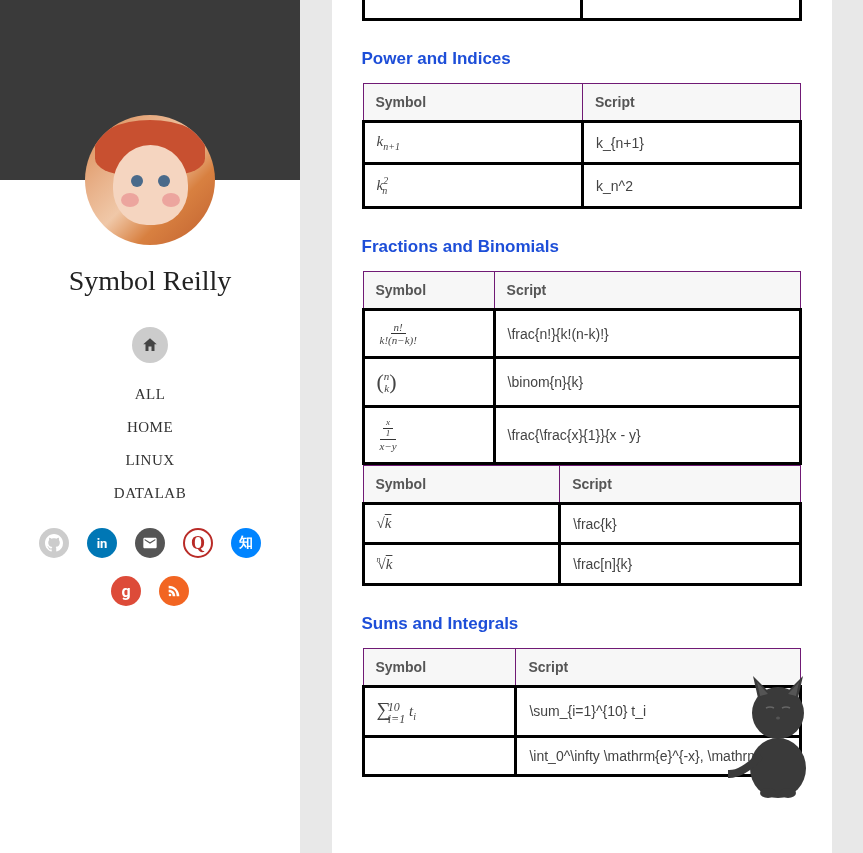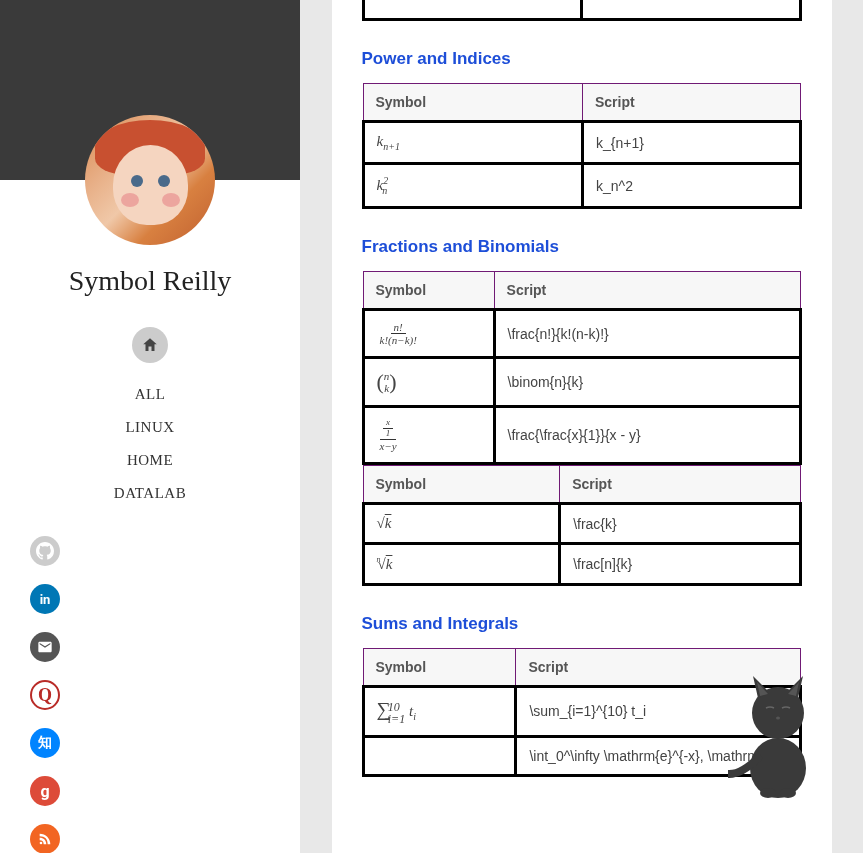--- a/index.html
+++ b/index.html
@@ -106,27 +106,26 @@
     }
     .nav-list li {
       padding: 8px 0;
       font-family: Georgia, serif;
       font-size: 15px;
       color: #333;
       letter-spacing: 0.5px;
       cursor: pointer;
     }
     .social-row {
-      margin-top: 26px;
+      margin-top: 18px;
       display: flex;
       gap: 18px;
       justify-content: center;
       flex-wrap: wrap;
       width: 240px;
-      flex-direction: column;
     }
     .social-icon {
       width: 30px;
       height: 30px;
       border-radius: 50%;
       display: flex;
       align-items: center;
       justify-content: center;
       font-size: 14px;
       font-weight: bold;
@@ -264,22 +263,22 @@
   <h1 class="profile-name">Symbol Reilly</h1>
 
   <div class="nav-home-icon">
     <svg viewBox="0 0 24 24">
         <path d="M12 3l9 8h-3v9h-4v-6h-4v6H6v-9H3z"></path>
       </svg>
   </div>
 
   <ul class="nav-list">
     <li>ALL</li>
+    <li>HOME</li>
     <li>LINUX</li>
-    <li>HOME</li>
     <li>DATALAB</li>
   </ul>
 
   <div class="social-row">
     <div class="social-icon icon-github">
       <svg width="18" height="18" viewBox="0 0 16 16" fill="#fff">
           <path d="M8 0C3.58 0 0 3.58 0 8c0 3.54 2.29 6.53 5.47 7.59.4.07.55-.17.55-.38 0-.19-.01-.82-.01-1.49-2.01.37-2.53-.49-2.69-.94-.09-.23-.48-.94-.82-1.13-.28-.15-.68-.52-.01-.53.63-.01 1.08.58 1.23.82.72 1.21 1.87.87 2.33.66.07-.52.28-.87.51-1.07-1.78-.2-3.64-.89-3.64-3.95 0-.87.31-1.59.82-2.15-.08-.2-.36-1.02.08-2.12 0 0 .67-.21 2.2.82.64-.18 1.32-.27 2-.27.68 0 1.36.09 2 .27 1.53-1.04 2.2-.82 2.2-.82.44 1.1.16 1.92.08 2.12.51.56.82 1.27.82 2.15 0 3.07-1.87 3.75-3.65 3.95.29.25.54.73.54 1.48 0 1.07-.01 1.93-.01 2.2 0 .21.15.46.55.38A8.013 8.013 0 0016 8c0-4.42-3.58-8-8-8z"></path>
         </svg>
     </div>
     <div class="social-icon icon-linkedin">

